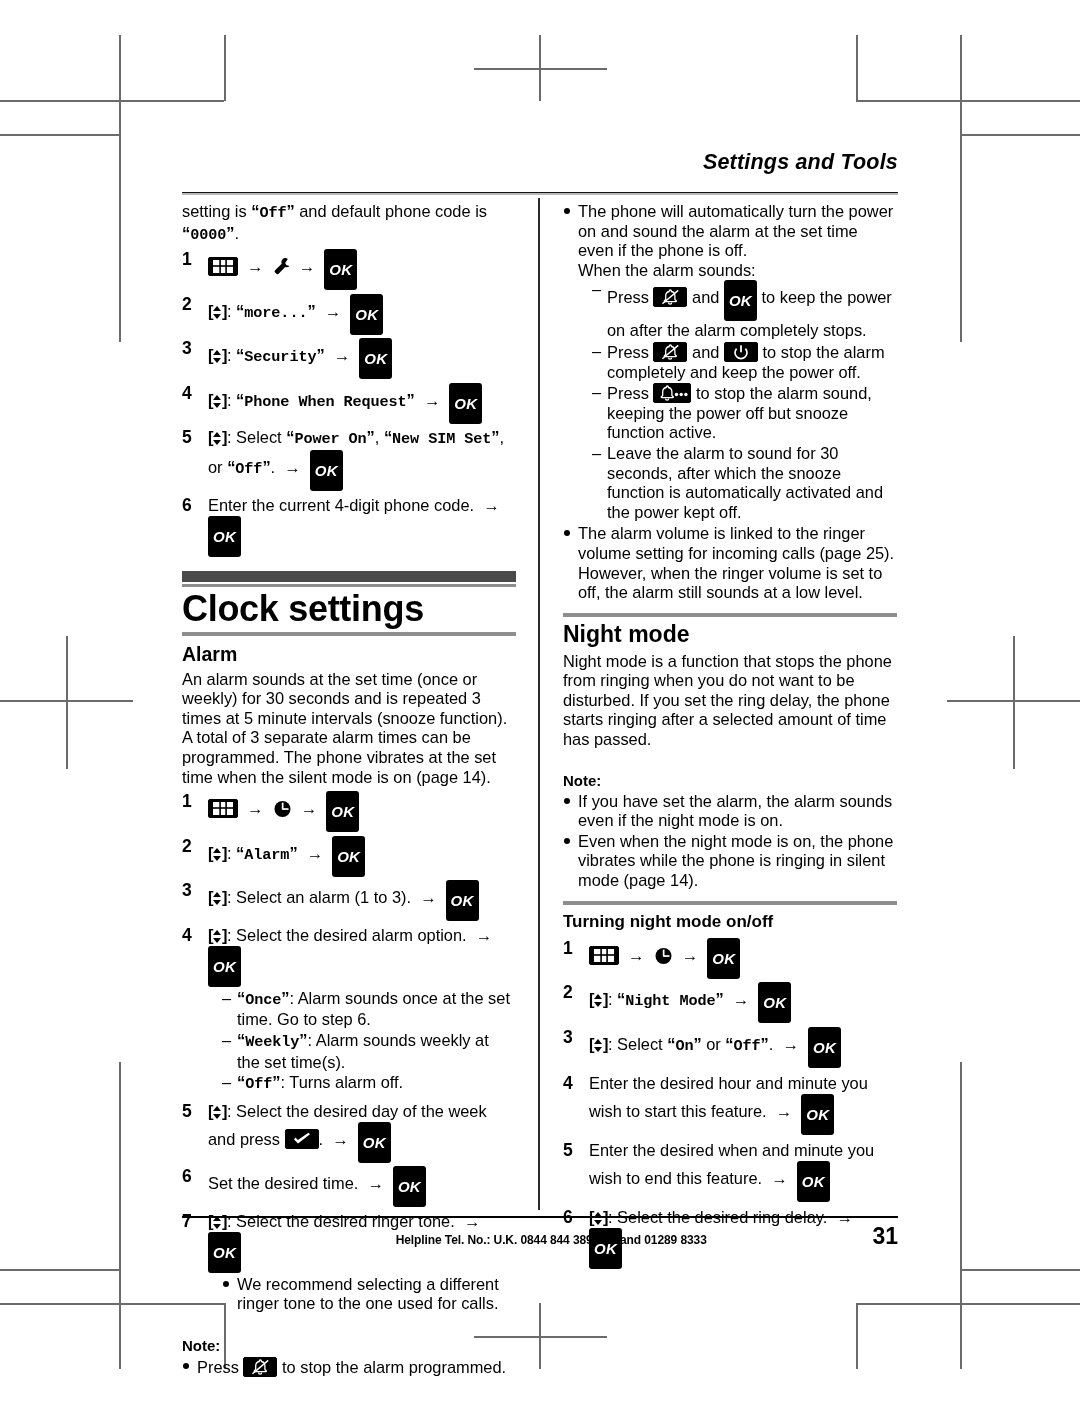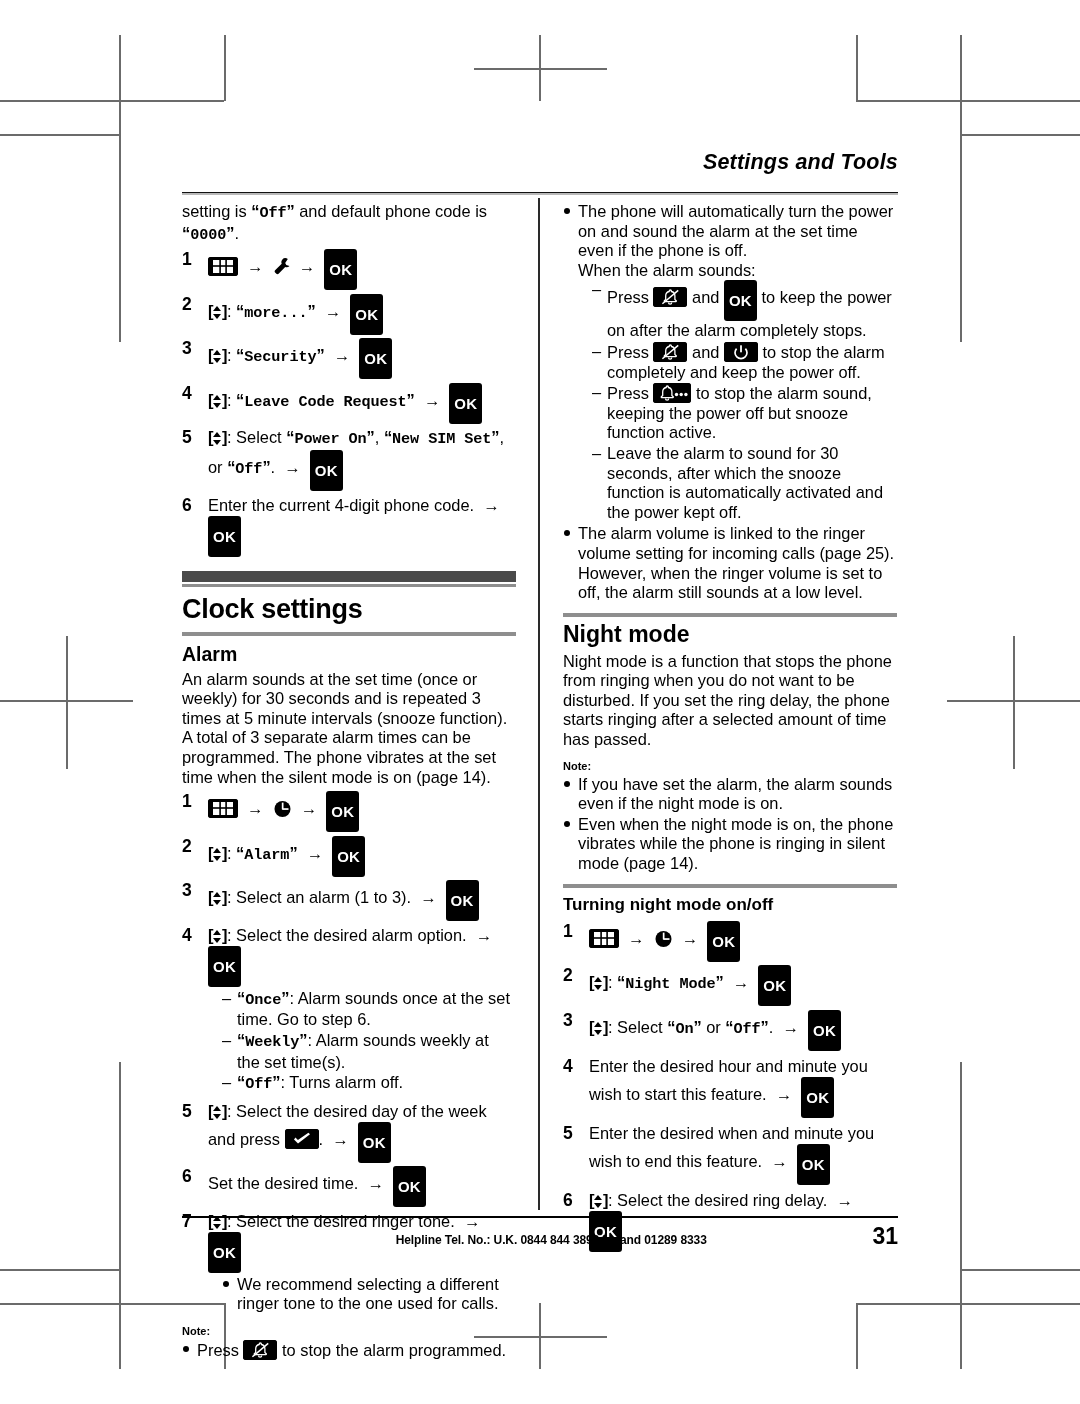--- a/index.html
+++ b/index.html
@@ -33,27 +33,27 @@
   .col-right{left:381px;}
 
   
   p,li,div.tx{font-size:16.4px;line-height:19.6px;}
   .mono{font-family:"Liberation Mono", "DejaVu Sans Mono", monospace;font-weight:bold;font-size:15.2px;letter-spacing:-0.1px;}
   .bold{font-weight:bold;}
 
   
   .band{width:100%;height:11px;background:#4a4a4a;margin:0 0 2px 0;}
   .band-thin{width:100%;height:3px;background:#8e8e8e;margin:0;}
-  .h1{font-size:27px;font-weight:bold;letter-spacing:-0.3px;margin:6px 0 7px 0;line-height:32px;}
+  .h1{font-size:36px;font-weight:bold;letter-spacing:-0.3px;margin:6px 0 7px 0;line-height:32px;}
   .h2{font-size:19.5px;font-weight:bold;margin:7px 0 5px 0;line-height:22px;}
   .h3{font-size:17px;font-weight:bold;margin:7px 0 6px 0;line-height:20px;}
   .rule-gray{width:100%;height:4px;background:#8e8e8e;margin:9px 0 0 0;}
   .rule-gray-b{width:100%;height:4px;background:#8e8e8e;margin:10px 0 2px 0;}
 
-  .note-label{font-size:11px;font-weight:bold;margin:10px 0 3px 0;}
+  .note-label{font-size:15px;font-weight:bold;margin:22px 0 3px 0;}
 
   
   .steps{margin:4px 0 0 0;padding:0;list-style:none;}
   .step{display:flex;margin:0 0 3.5px 0;}
   .step .num{width:26px;flex:0 0 26px;font-weight:bold;font-size:17.5px;line-height:21px;}
   .step .body{flex:1;line-height:21px;font-size:16.4px;}
 
   
   .blist{margin:0;padding:0;list-style:none;}
   .bitem{display:flex;margin:0 0 1px 0;}
@@ -61,21 +61,21 @@
   .bitem .bd{flex:1;line-height:19.6px;font-size:16.4px;}
   .dot{display:inline-block;width:6px;height:6px;border-radius:50%;background:#000;vertical-align:3px;margin-left:1px;}
   .dash{font-size:16.4px;line-height:19.6px;}
   .indent-1{margin-left:14px;}
 
   
   .key{
     display:inline-block;background:#000;color:#fff;border-radius:3px;
     font-weight:bold;vertical-align:-3px;text-align:center;
   }
-  .key-ok{font-size:15px;line-height:19px;padding:11px 4px;letter-spacing:.3px;height:19px;min-width:25px;}
+  .key-ok{font-size:15px;line-height:19px;padding:11px 4px;letter-spacing:.3px;height:19px;min-width:25px;font-style:italic;}
   .kbox{
     display:inline-block;background:#000;border-radius:3px;
     vertical-align:-4px;position:relative;
   }
   
   .ic-grid{width:30px;height:19px;}
   
   .ic-wrench{display:inline-block;width:17px;height:19px;vertical-align:-4px;position:relative;}
   
   .ic-clock{display:inline-block;width:19px;height:19px;vertical-align:-4px;position:relative;}
@@ -186,21 +186,21 @@
         <span class="body">
           <span class="navkey">[<span class="ar"><b class="u"></b><b class="d"></b></span>]</span><span>: </span><span class="bold">“</span><span class="mono">Security</span><span class="bold">”</span>
           <span class="arrow">&nbsp;→&nbsp;</span>
           <span class="key key-ok">OK</span>
         </span>
       </li>
 
       <li class="step">
         <span class="num">4</span>
         <span class="body">
-          <span class="navkey">[<span class="ar"><b class="u"></b><b class="d"></b></span>]</span><span>: </span><span class="bold">“</span><span class="mono">Leave Code Request</span><span class="bold">”</span>
+          <span class="navkey">[<span class="ar"><b class="u"></b><b class="d"></b></span>]</span><span>: </span><span class="bold">“</span><span class="mono">Phone When Request</span><span class="bold">”</span>
           <span class="arrow">&nbsp;→&nbsp;</span>
           <span class="key key-ok">OK</span>
         </span>
       </li>
 
       <li class="step">
         <span class="num">5</span>
         <span class="body">
           <span class="navkey">[<span class="ar"><b class="u"></b><b class="d"></b></span>]</span><span>: </span><span>Select</span> <span class="bold">“</span><span class="mono">Power On</span><span class="bold">”</span>, <span class="bold">“</span><span class="mono">New SIM Set</span><span class="bold">”</span><span>, or </span><span class="bold">“</span><span class="mono">Off</span><span class="bold">”</span><span>.</span>
           <span class="arrow">&nbsp;→&nbsp;</span>

